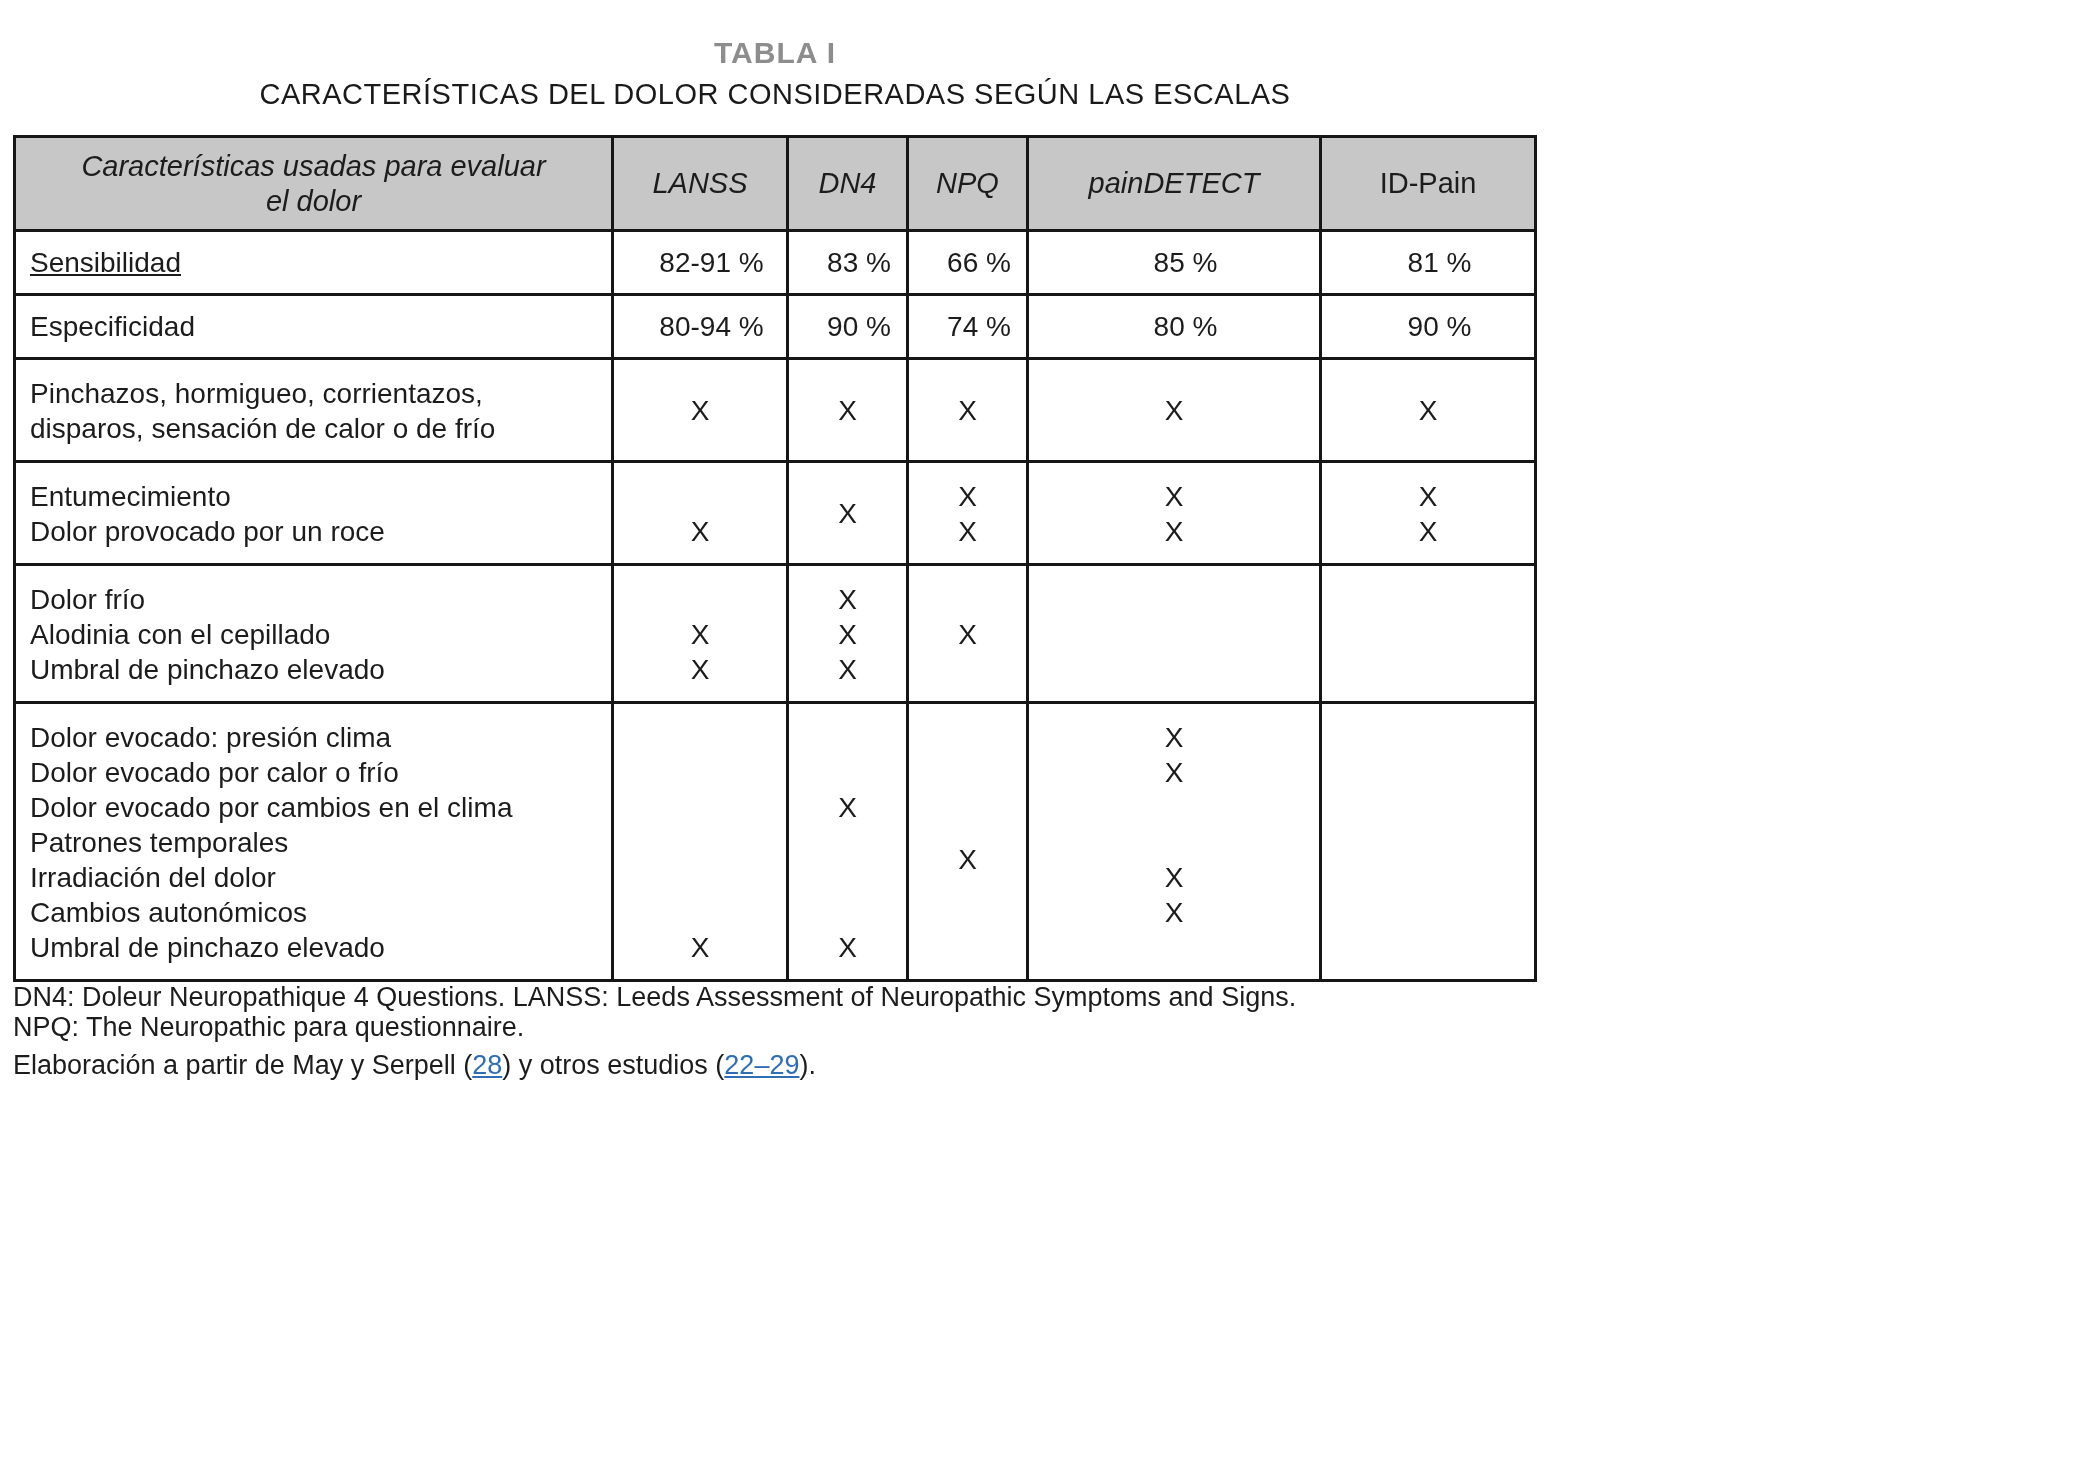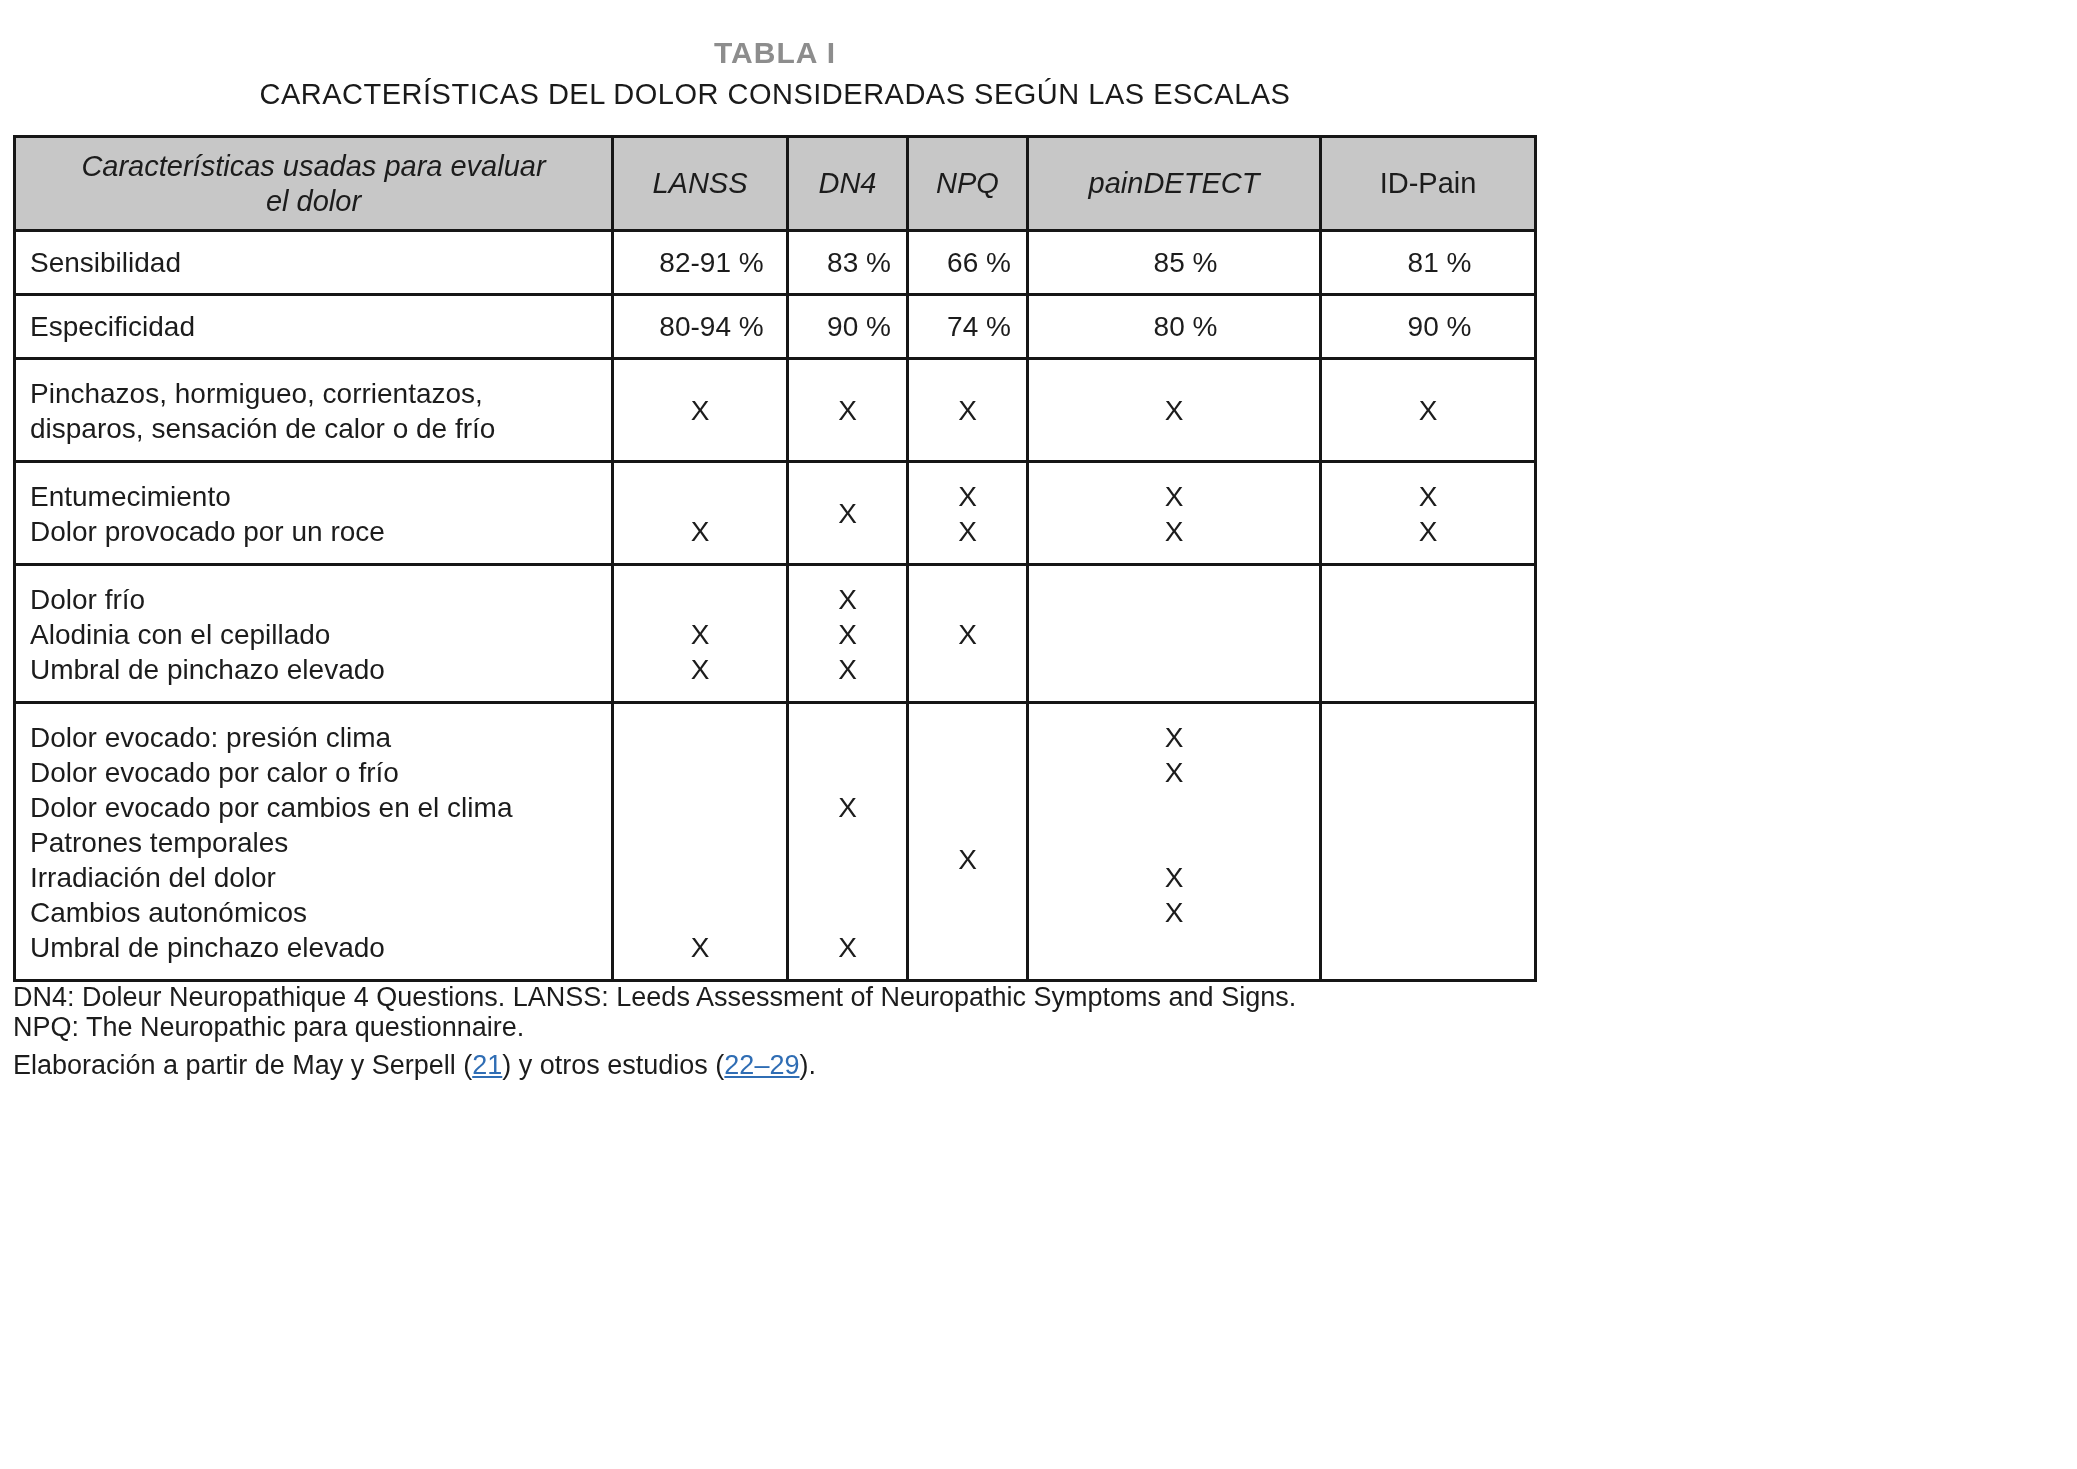--- a/index.html
+++ b/index.html
@@ -111,21 +111,21 @@
           </th>
           <th>LANSS</th>
           <th>DN4</th>
           <th>NPQ</th>
           <th>painDETECT</th>
           <th class="upright">ID-Pain</th>
         </tr>
       </thead>
     <tbody>
         <tr class="stat-row">
-          <td class="label" style="vertical-align: middle; padding: 0px 10px 0px 14px;">Sensibilidad</td>
+          <td class="label" style="vertical-align: middle; padding: 0px 10px 0px 14px; text-decoration: underline;">Sensibilidad</td>
           <td class="stat">82-91 %</td>
           <td class="stat">83 %</td>
           <td class="stat">66 %</td>
           <td class="stat">85 %</td>
           <td class="stat">81 %</td>
         </tr>
         <tr class="stat-row">
           <td class="label" style="vertical-align: middle; padding: 0px 10px 0px 14px;">Especificidad</td>
           <td class="stat">80-94 %</td>
           <td class="stat">90 %</td>
@@ -267,17 +267,17 @@
             <div class="markstack" style="height: 245px;"></div>
           </td>
         </tr>
       </tbody>
   </table>
 
   <div class="footnotes">
     <div class="footnote-line">DN4: Doleur Neuropathique 4 Questions. LANSS: Leeds Assessment of Neuropathic Symptoms and Signs.</div>
     <div class="footnote-line">NPQ: The Neuropathic para questionnaire.</div>
     <div class="footnote-line footnote-elab">
-      <span>Elaboración a partir de May y Serpell (</span><a class="ref-link" href="#">21</a><span>) y otros estudios (</span><a class="ref-link" href="#">22–29</a><span>).</span>
+      <span>Elaboración a partir de May y Serpell (</span><a class="ref-link" href="#">28</a><span>) y otros estudios (</span><a class="ref-link" href="#">22–29</a><span>).</span>
     </div>
   </div>
 
 </div>
 
 </body></html>

